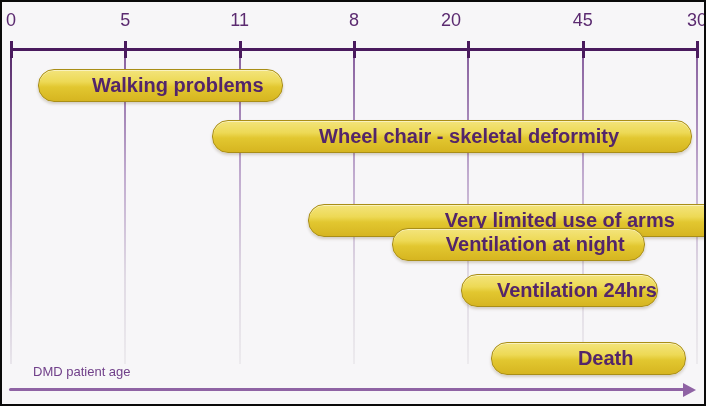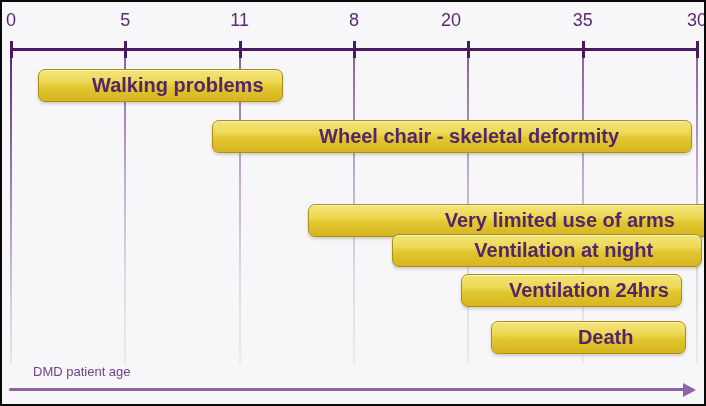--- a/index.html
+++ b/index.html
@@ -48,21 +48,21 @@
       rgba(77,30,98,0.95) 0%,
       rgba(134,95,160,0.75) 45%,
       rgba(182,163,194,0.5) 80%,
       rgba(205,198,210,0.35) 100%);
   }
   .bar {
     position: absolute;
     height: 33px;
     box-sizing: border-box;
     border: 1px solid var(--bar-border, #a98e17);
-    border-radius: 7px;
+    border-radius: 16px;
     background: linear-gradient(180deg,
       var(--bar-hi, #f3e47c) 0%,
       var(--bar-light, #edd955) 38%,
       var(--bar-mid, #e2c730) 55%,
       var(--bar-dark, #d6b520) 100%);
     box-shadow: 0 2px 3px rgba(80,60,10,0.22), inset 0 1px 0 rgba(255,255,255,0.5);
     display: flex; align-items: center; justify-content: center; padding-left: 34px;
   }
   .bar-label {
     color: var(--bar-text, #53256a);
@@ -111,40 +111,40 @@
       <div class="tick-label" style="left: 9px;">0</div>
       <div class="tick-mark" style="left: 122.333px;"></div>
       <div class="tick-label" style="left: 123.333px;">5</div>
       <div class="tick-mark" style="left: 236.667px;"></div>
       <div class="tick-label" style="left: 237.667px;">11</div>
       <div class="tick-mark" style="left: 351px;"></div>
       <div class="tick-label" style="left: 352px;">8</div>
       <div class="tick-mark" style="left: 465.333px;"></div>
       <div class="tick-label" style="left: 449px;">20</div>
       <div class="tick-mark" style="left: 579.667px;"></div>
-      <div class="tick-label" style="left: 580.667px;">35</div>
+      <div class="tick-label" style="left: 580.667px;">45</div>
       <div class="tick-mark" style="left: 694px;"></div>
       <div class="tick-label" style="left: 695px;">30</div>
     </div>
   <div id="bar-layer">
       <div class="bar" style="left: 36.44px; width: 244.673px; top: 67px;">
         <span class="bar-label">Walking problems</span>
       </div>
       <div class="bar" style="left: 210px; width: 480.2px; top: 118.3px;">
         <span class="bar-label">Wheel chair - skeletal deformity</span>
       </div>
       <div class="bar" style="left: 306.267px; width: 469px; top: 169.6px; margin-top: 32px;">
         <span class="bar-label">Very limited use of arms</span>
       </div>
-      <div class="bar" style="left: 389.73px; width: 310px; top: 232px;">
+      <div class="bar" style="left: 389.73px; width: 253px; top: 226px;">
         <span class="bar-label">Ventilation at night</span>
       </div>
-      <div class="bar" style="left: 459.473px; width: 221px; top: 272.2px;">
+      <div class="bar" style="left: 459.473px; width: 197px; top: 272.2px;">
         <span class="bar-label">Ventilation 24hrs</span>
       </div>
-      <div class="bar" style="left: 489.2px; width: 195px; top: 319px; justify-content: center;">
+      <div class="bar" style="left: 489.2px; width: 195px; top: 340px; justify-content: center;">
         <span class="bar-label">Death</span>
       </div>
     </div>
   <div class="x-title">DMD patient age</div>
   <div class="arrow-line"></div>
   <div class="arrow-head"></div>
 </div>
 
 </body></html>

